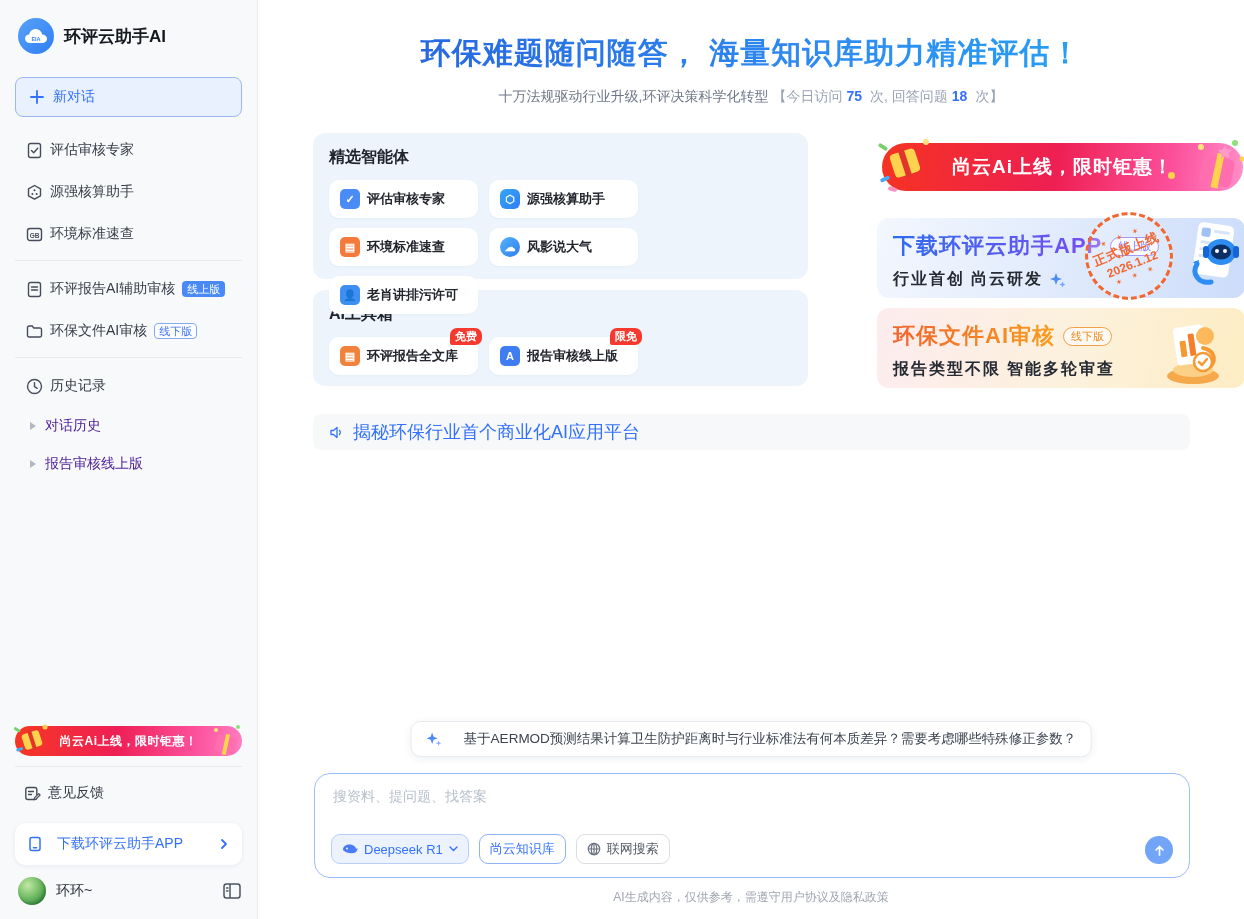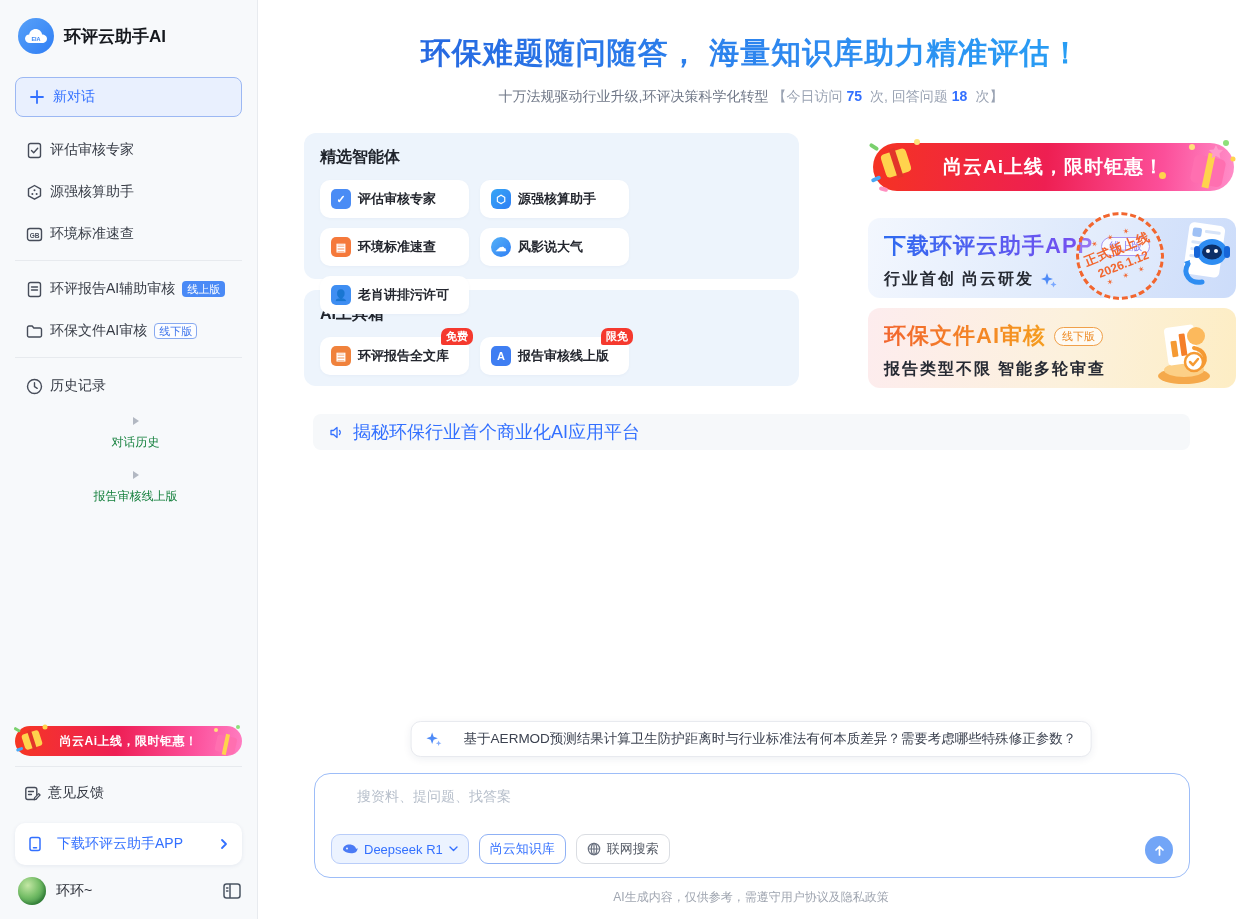--- a/index.html
+++ b/index.html
@@ -12,40 +12,40 @@
   .brand { display:flex; align-items:center; gap:10px; padding:18px 16px 0 18px; }
   .brand-logo { width:36px; height:36px; border-radius:50%; background:linear-gradient(135deg,#58a1f8,#2f7ef5); display:flex; align-items:center; justify-content:center; flex:none; }
   .brand-title { font-size:17px; font-weight:700; color:#15181d; }
   .new-chat { margin:23px 15px 0; height:40px; border:1px solid #9cb8f3; background:#e9f0fe; border-radius:8px; color:#3370ff; display:flex; align-items:center; gap:9px; padding:0 14px; font-size:14px; cursor:pointer; }
   .snav { margin-top:12px; }
   .snav-item { display:flex; align-items:center; gap:7px; padding:12px 14px 12px 26px; font-size:14px; color:#363b45; cursor:pointer; }
   .snav-item .lbl { white-space:nowrap; }
   .badge-solid { background:#4a8af6; color:#fff; font-size:11px; line-height:14px; padding:1px 5px; border-radius:4px; flex:none; }
   .badge-outline { border:1px solid #87a9f0; color:#3d74ec; background:#fcfdff; font-size:11px; line-height:14px; padding:0 4px; border-radius:4px; flex:none; }
   .sdivider { height:1px; background:#e7eaee; margin:5px 15px; }
-  .hist-group { display:flex; align-items:center; gap:9px; padding:10px 16px 10px 30px; font-size:12px; color:#15803d; cursor:pointer;flex-direction:column; }
+  .hist-group { display:flex; align-items:center; gap:9px; padding:10px 16px 10px 30px; font-size:14px; color:#4c1d95; cursor:pointer; }
   .caret { width:0; height:0; border-left:6px solid #b2b8c2; border-top:4px solid transparent; border-bottom:4px solid transparent; }
   .sb-spacer { flex:1; }
   .spromo { margin:0 15px; height:30px; border-radius:15px; background:linear-gradient(95deg,#f63722 0%,#ee1f55 45%,#fc4f9a 78%,#ff7ec2 100%); display:flex; align-items:center; justify-content:center; color:#fff; font-size:12px; font-weight:700; letter-spacing:.5px; position:relative; cursor:pointer; }
   .spromo svg { position:absolute; }
   .download-btn { margin:9px 15px 4px; background:#fff; border-radius:10px; height:42px; display:flex; align-items:center; padding:0 12px; color:#3370ff; font-size:14px; gap:14px; box-shadow:0 1px 4px rgba(31,56,118,.08); cursor:pointer; }
   .download-btn .chev { margin-left:auto; }
   .user-row { margin:8px 16px 14px 18px; display:flex; align-items:center; gap:10px; }
   .avatar { width:28px; height:28px; border-radius:50%; flex:none; background:radial-gradient(circle at 35% 30%,#c3e7a4,#74bd66 45%,#3f9147 78%,#2e6f36); box-shadow:inset -2px -2px 3px rgba(0,60,0,.25); }
   .user-name { font-size:14px; color:#262a33; }
   .collapse-btn { margin-left:auto; cursor:pointer; display:flex; }
 
   
   .main { position:absolute; left:258px; top:0; right:0; bottom:0; background:#fff; }
   .hero-title { position:absolute; top:33px; left:0; right:0; text-align:center; font-size:30px; font-weight:800; letter-spacing:1px; background:linear-gradient(90deg,#2563de 10%,#2e89f0 55%,#25a7f6 95%); -webkit-background-clip:text; background-clip:text; color:transparent; }
   .hero-sub { position:absolute; top:88px; left:0; right:0; text-align:center; font-size:14px; color:#6f7787; }
   .stat-brk { color:#9aa3b3; margin-left:4px; }
   .stat-num { color:#3370ff; font-weight:600; margin:0 4px; }
 
-  .content { position:absolute; top:133px; left:46px; width:877px; }
+  .content { position:absolute; top:133px; left:55px; width:877px; }
   .col-left { width:495px; }
   .card { background:#edf4fc; border-radius:12px; padding:14px 16px; }
   .card-agents { height:146px; margin-bottom:11px; }
   .card-toolbox { height:96px; }
   .card-title { font-size:16px; font-weight:700; color:#20242c; }
   .pill-grid { margin-top:12px; display:flex; flex-wrap:wrap; gap:10px 11px; }
   .pill { width:149px; height:38px; background:#fff; border-radius:10px; display:flex; align-items:center; gap:7px; padding:0 11px; font-size:13px; font-weight:700; color:#23262e; cursor:pointer; position:relative; box-shadow:0 1px 3px rgba(40,70,120,.04); }
   .pill .lbl { white-space:nowrap; }
   .ai { width:20px; height:20px; border-radius:5px; display:flex; align-items:center; justify-content:center; flex:none; color:#fff; font-size:11px; font-weight:700; }
   .corner-badge { position:absolute; top:-9px; right:-4px; background:#f5392e; color:#fff; font-size:11px; font-weight:700; line-height:13px; padding:2px 5px; border-radius:7px 7px 7px 2px; }
@@ -65,21 +65,21 @@
   .banner3 { position:absolute; top:175px; left:0; width:368px; height:80px; border-radius:12px; background:linear-gradient(100deg,#fdecee 0%,#fcf1dc 55%,#fdeDC4 100%); background:linear-gradient(100deg,#fdecee 0%,#fcf1dc 55%,#fdedc4 100%); padding:13px 16px; cursor:pointer; }
   .b3-title { font-size:22px; font-weight:800; letter-spacing:1px; background:linear-gradient(90deg,#f2652e,#f59d1f); -webkit-background-clip:text; background-clip:text; color:transparent; }
   .b3-badge { border:1px solid #f0a04a; color:#ee8c27; border-radius:10px; font-size:11px; padding:1px 7px; background:rgba(255,255,255,.65); flex:none; }
   .illus { position:absolute; pointer-events:none; }
 
   .announce { position:absolute; top:414px; left:55px; width:877px; height:36px; background:#f6f8fa; border-radius:8px; display:flex; align-items:center; gap:9px; padding:0 16px; color:#3370ff; font-size:18px; cursor:pointer; }
 
   .suggestion { position:absolute; top:721px; left:50%; transform:translateX(-50%); white-space:nowrap; background:#fff; border:1px solid #e8eaef; box-shadow:0 2px 8px rgba(20,40,80,.07); border-radius:10px; padding:8px 14px; font-size:13.5px; color:#3c4250; display:flex; gap:21px; align-items:center; cursor:pointer; }
 
   .composer { position:absolute; top:773px; left:56px; width:876px; height:105px; border:1.5px solid #9dbdf8; border-radius:16px; background:#fff; }
-  .composer textarea { position:absolute; top:14px; left:18px; width:820px; height:38px; border:none; outline:none; resize:none; font-family:"Liberation Sans",sans-serif; font-size:14px; color:#333; background:transparent;margin-left:24px; }
+  .composer textarea { position:absolute; top:14px; left:18px; width:820px; height:38px; border:none; outline:none; resize:none; font-family:"Liberation Sans",sans-serif; font-size:14px; color:#333; background:transparent; }
   .composer textarea::placeholder { color:#b7bfcb; }
   .composer-tools { position:absolute; left:16px; bottom:13px; display:flex; gap:10px; }
   .chip { height:30px; border-radius:9px; display:flex; align-items:center; gap:6px; padding:0 10px; font-size:13px; cursor:pointer; background:#fff; }
   .chip-model { background:#ecf3ff; border:1px solid #b9cdf9; color:#3370ff; }
   .chip-kb { border:1px solid #8fb1f5; color:#3370ff; }
   .chip-web { border:1px solid #dadde2; color:#555b66; }
   .send-btn { position:absolute; right:16px; bottom:13px; width:28px; height:28px; border-radius:50%; background:#72a5f7; display:flex; align-items:center; justify-content:center; cursor:pointer; }
   .disclaimer { position:absolute; top:889px; left:0; right:0; text-align:center; font-size:12px; color:#a0a6b1; }
 </style>
 </head>

